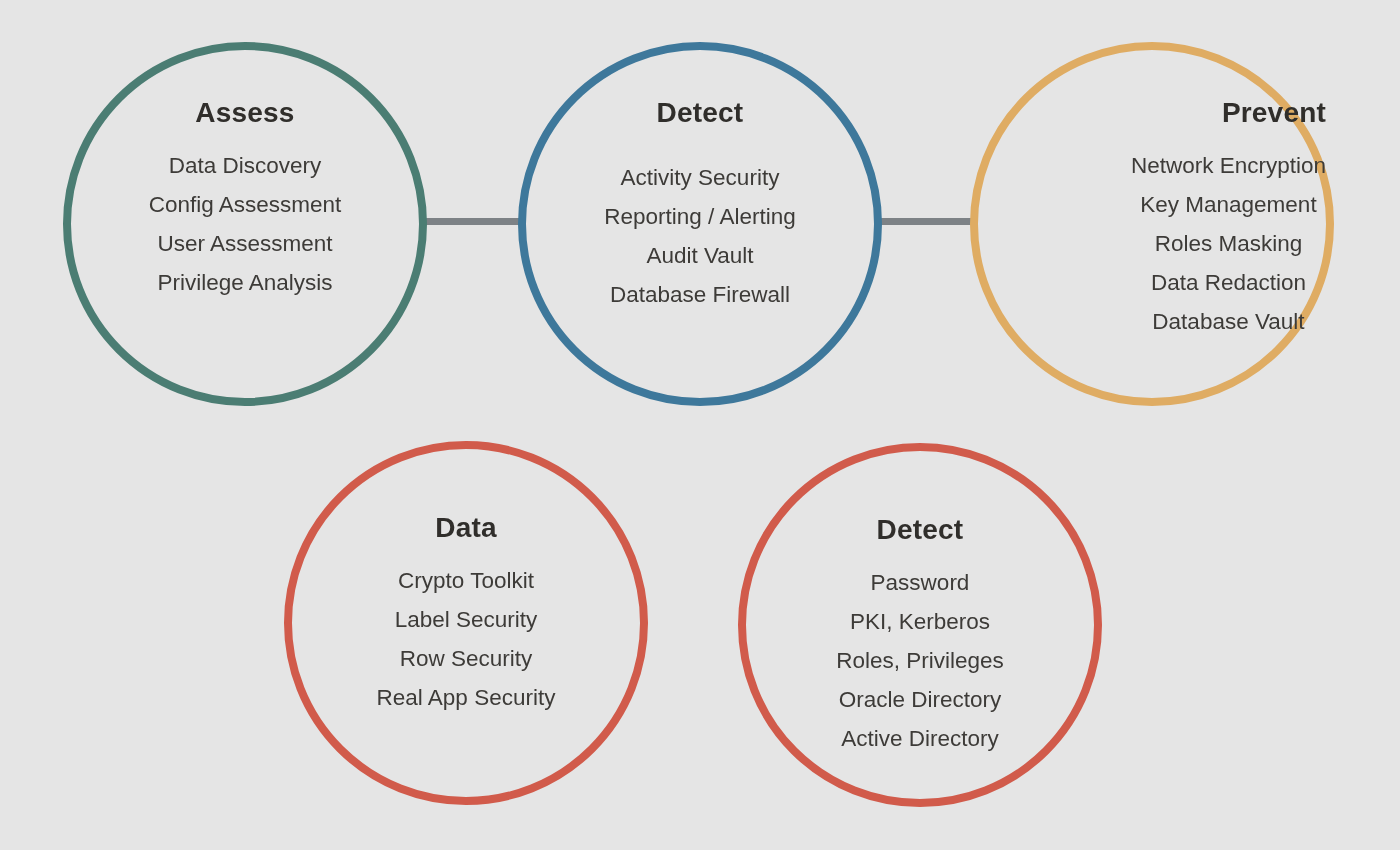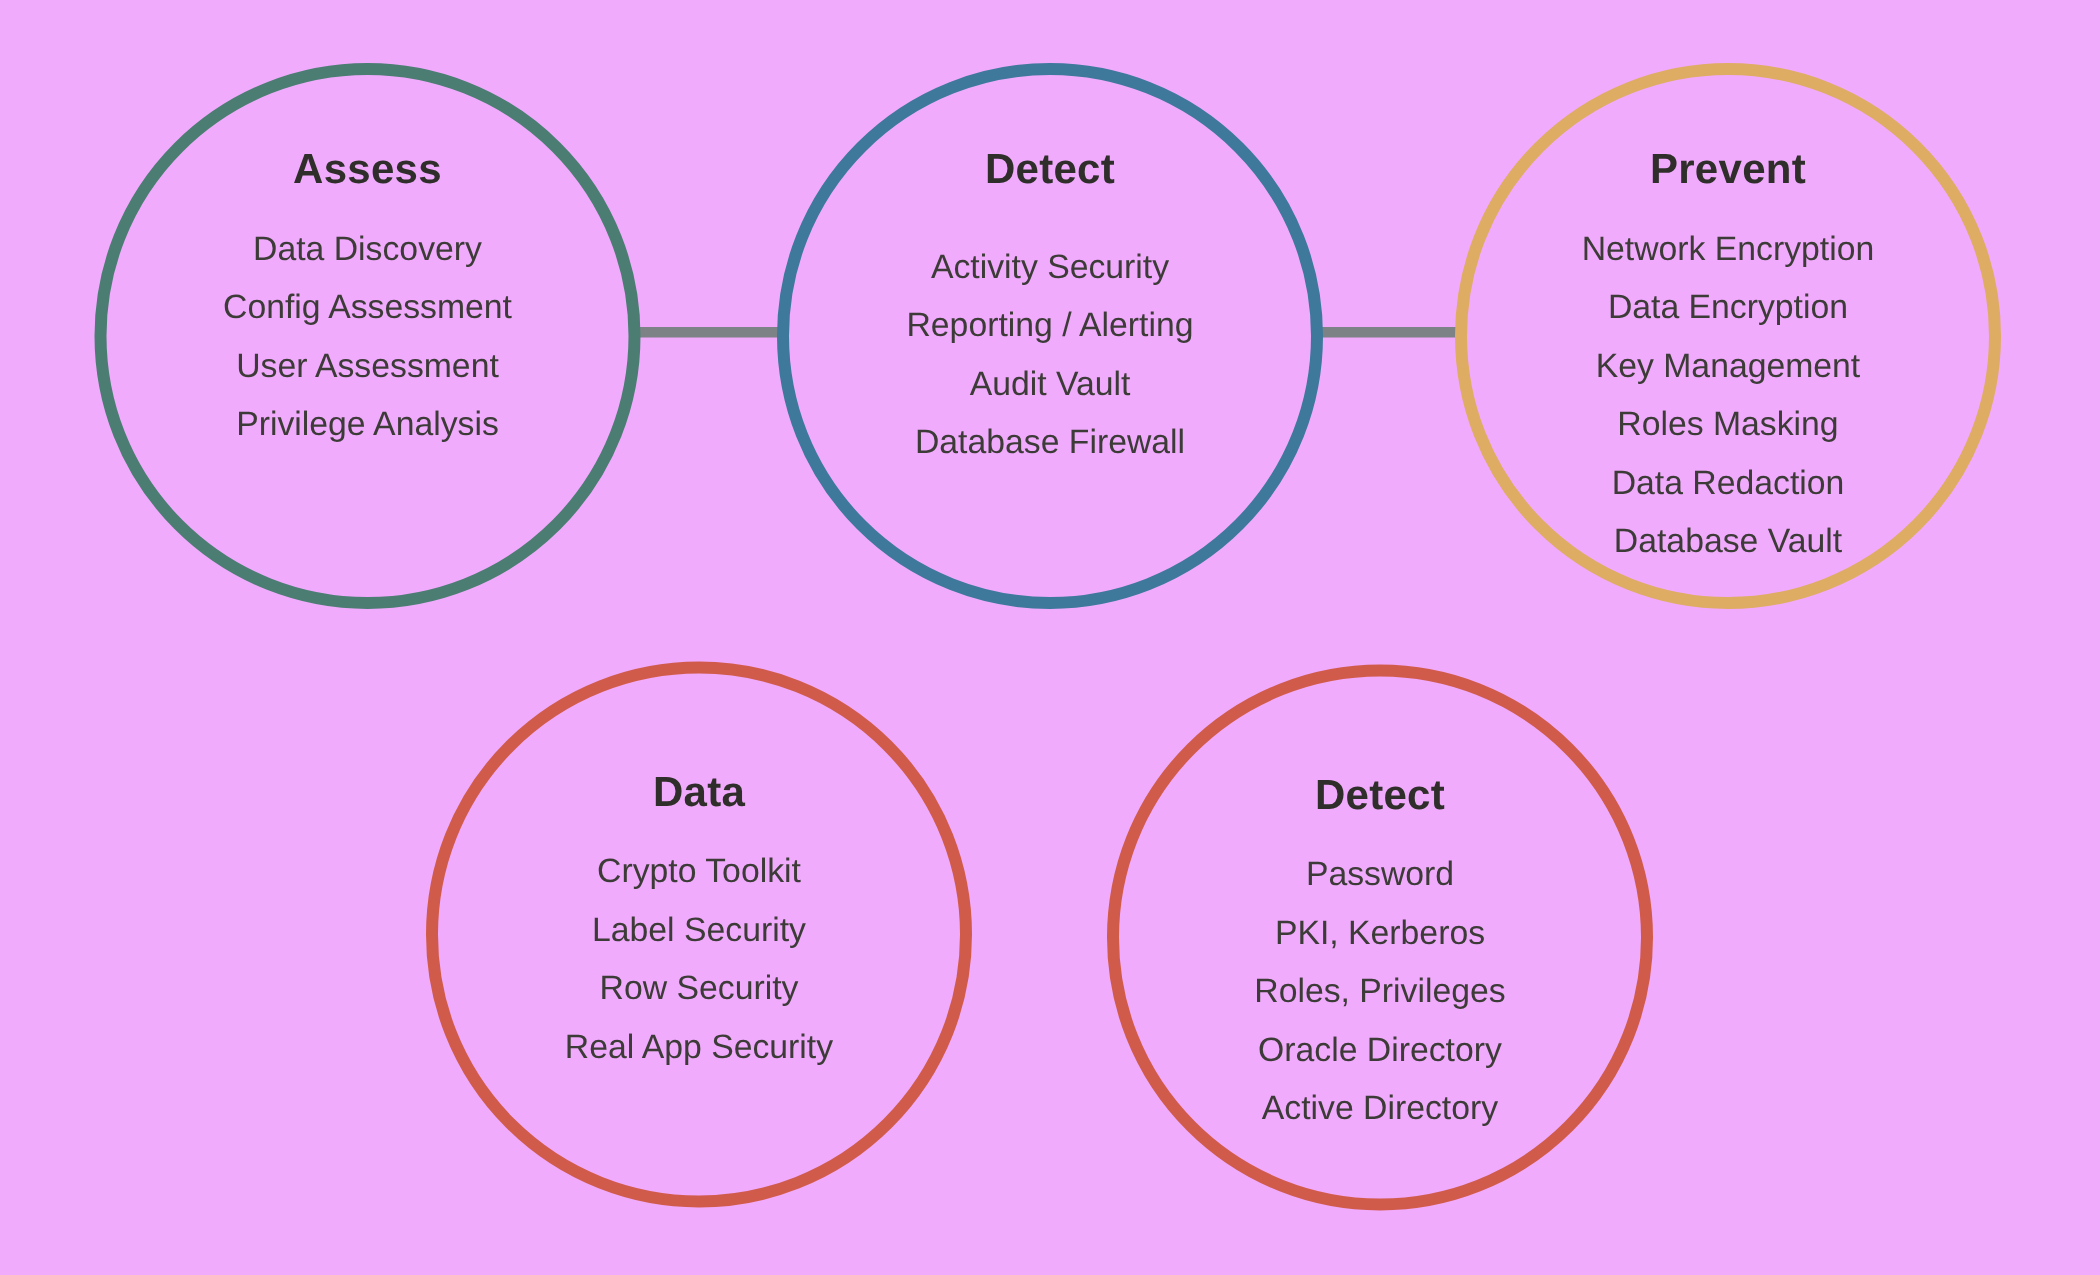--- a/index.html
+++ b/index.html
@@ -58,21 +58,21 @@
     font-size: 22.5px;
     line-height: 39px;
     color: #3d3b38;
     text-align: center;
     white-space: nowrap;
   }
 </style>
 </head>
 <body>
 
-<div class="canvas" style="background-color: #f0abfc;">
+<div class="canvas" style="background-color: #e5e5e5;">
 
   <div class="connector connector-1" style="background-color: rgb(125, 130, 134);"></div>
   <div class="connector connector-2" style="background-color: rgb(125, 130, 134);"></div>
 
   <div class="circle circle-assess" style="border-color: rgb(75, 125, 115);">
     <div class="circle-title">Assess</div>
     <div class="items">
         <div class="circle-item">Data Discovery</div>
         <div class="circle-item">Config Assessment</div>
         <div class="circle-item">User Assessment</div>
@@ -83,25 +83,24 @@
   <div class="circle circle-detect" style="border-color: rgb(62, 120, 155); gap: 12px;">
     <div class="circle-title">Detect</div>
     <div class="items">
         <div class="circle-item">Activity Security</div>
         <div class="circle-item">Reporting / Alerting</div>
         <div class="circle-item">Audit Vault</div>
         <div class="circle-item">Database Firewall</div>
       </div>
   </div>
 
-  <div class="circle circle-prevent" style="border-color: rgb(223, 172, 99);">
+  <div class="circle circle-prevent" style="border-color: rgb(223, 172, 99); align-items: flex-end;">
     <div class="circle-title">Prevent</div>
     <div class="items">
         <div class="circle-item">Network Encryption</div>
-        <div class="circle-item">Data Encryption</div>
         <div class="circle-item">Key Management</div>
         <div class="circle-item">Roles Masking</div>
         <div class="circle-item">Data Redaction</div>
         <div class="circle-item">Database Vault</div>
       </div>
   </div>
 
   <div class="circle circle-data" style="border-color: rgb(209, 91, 75);">
     <div class="circle-title">Data</div>
     <div class="items">

